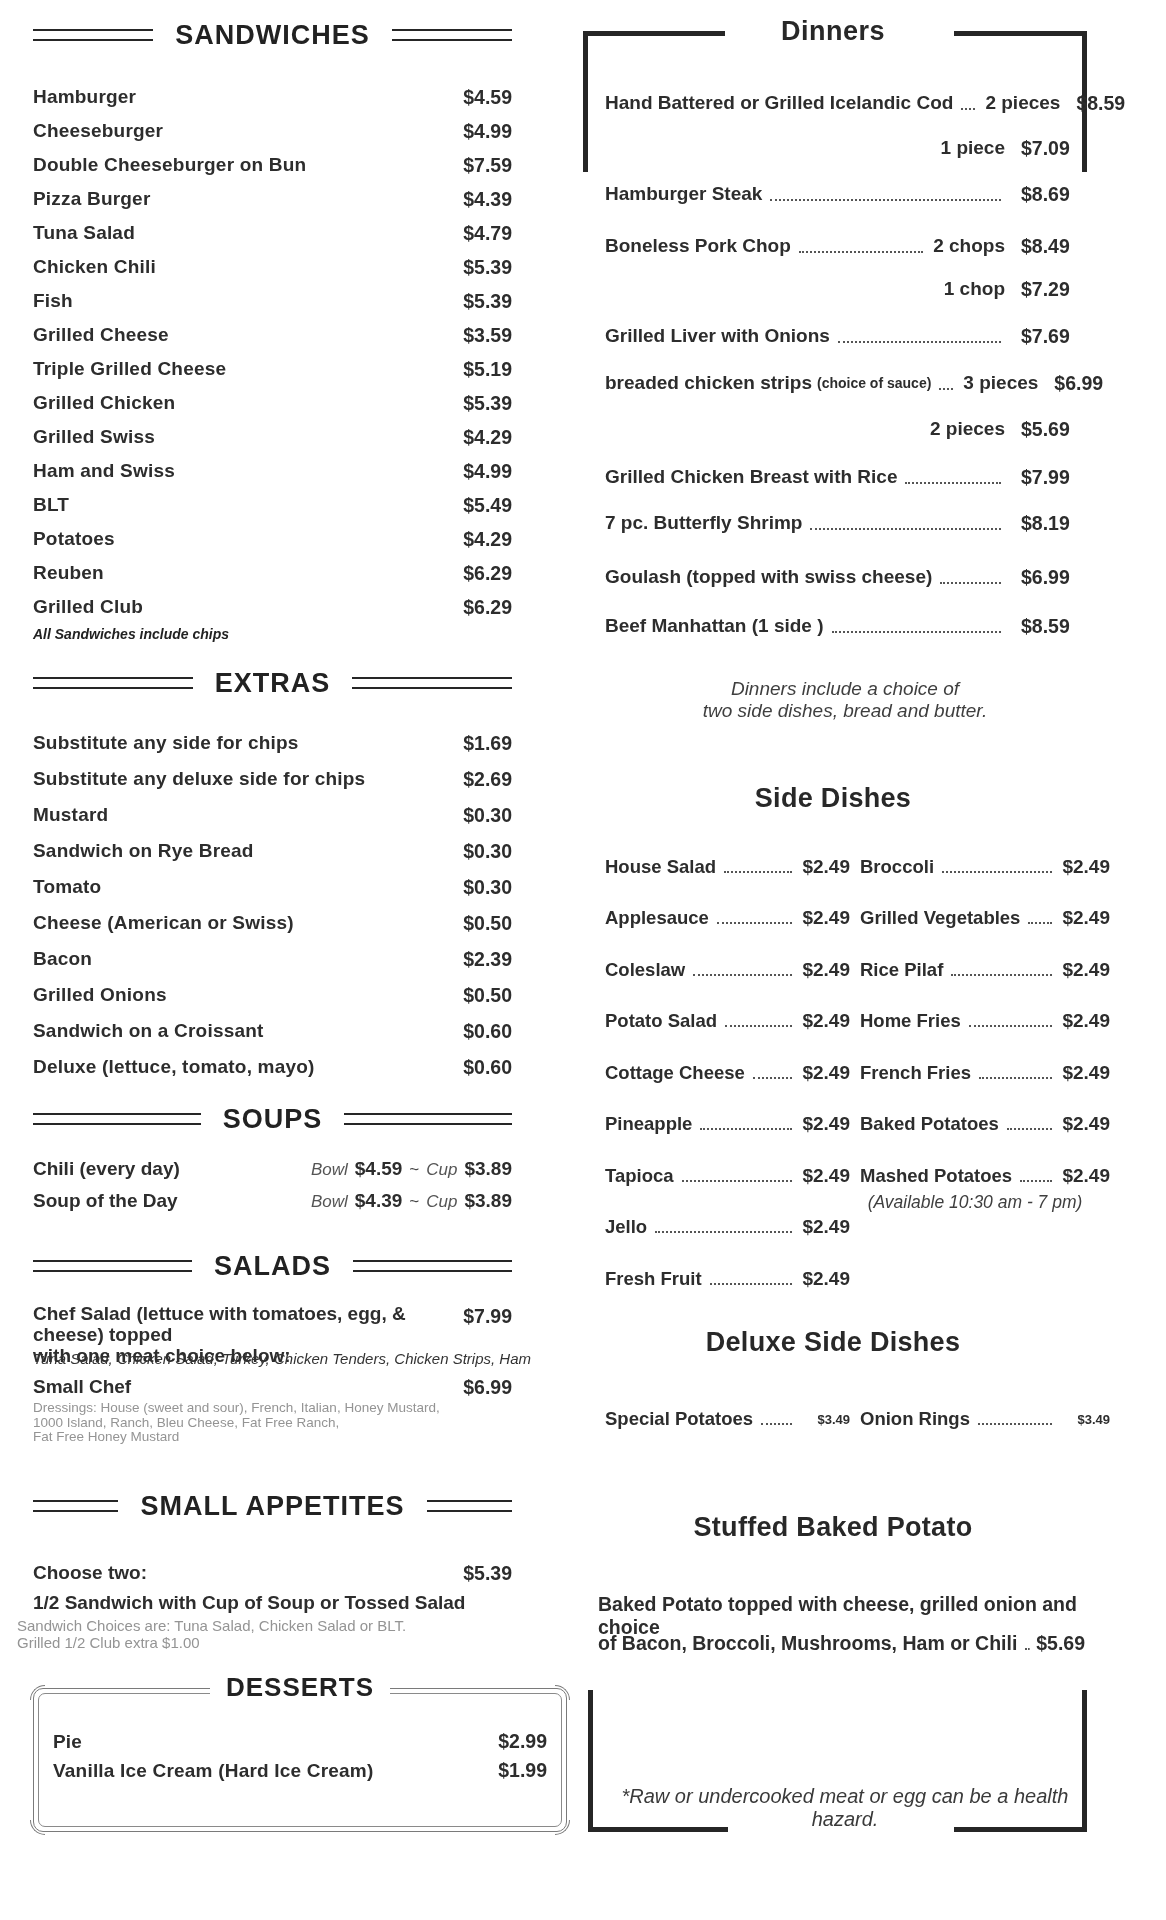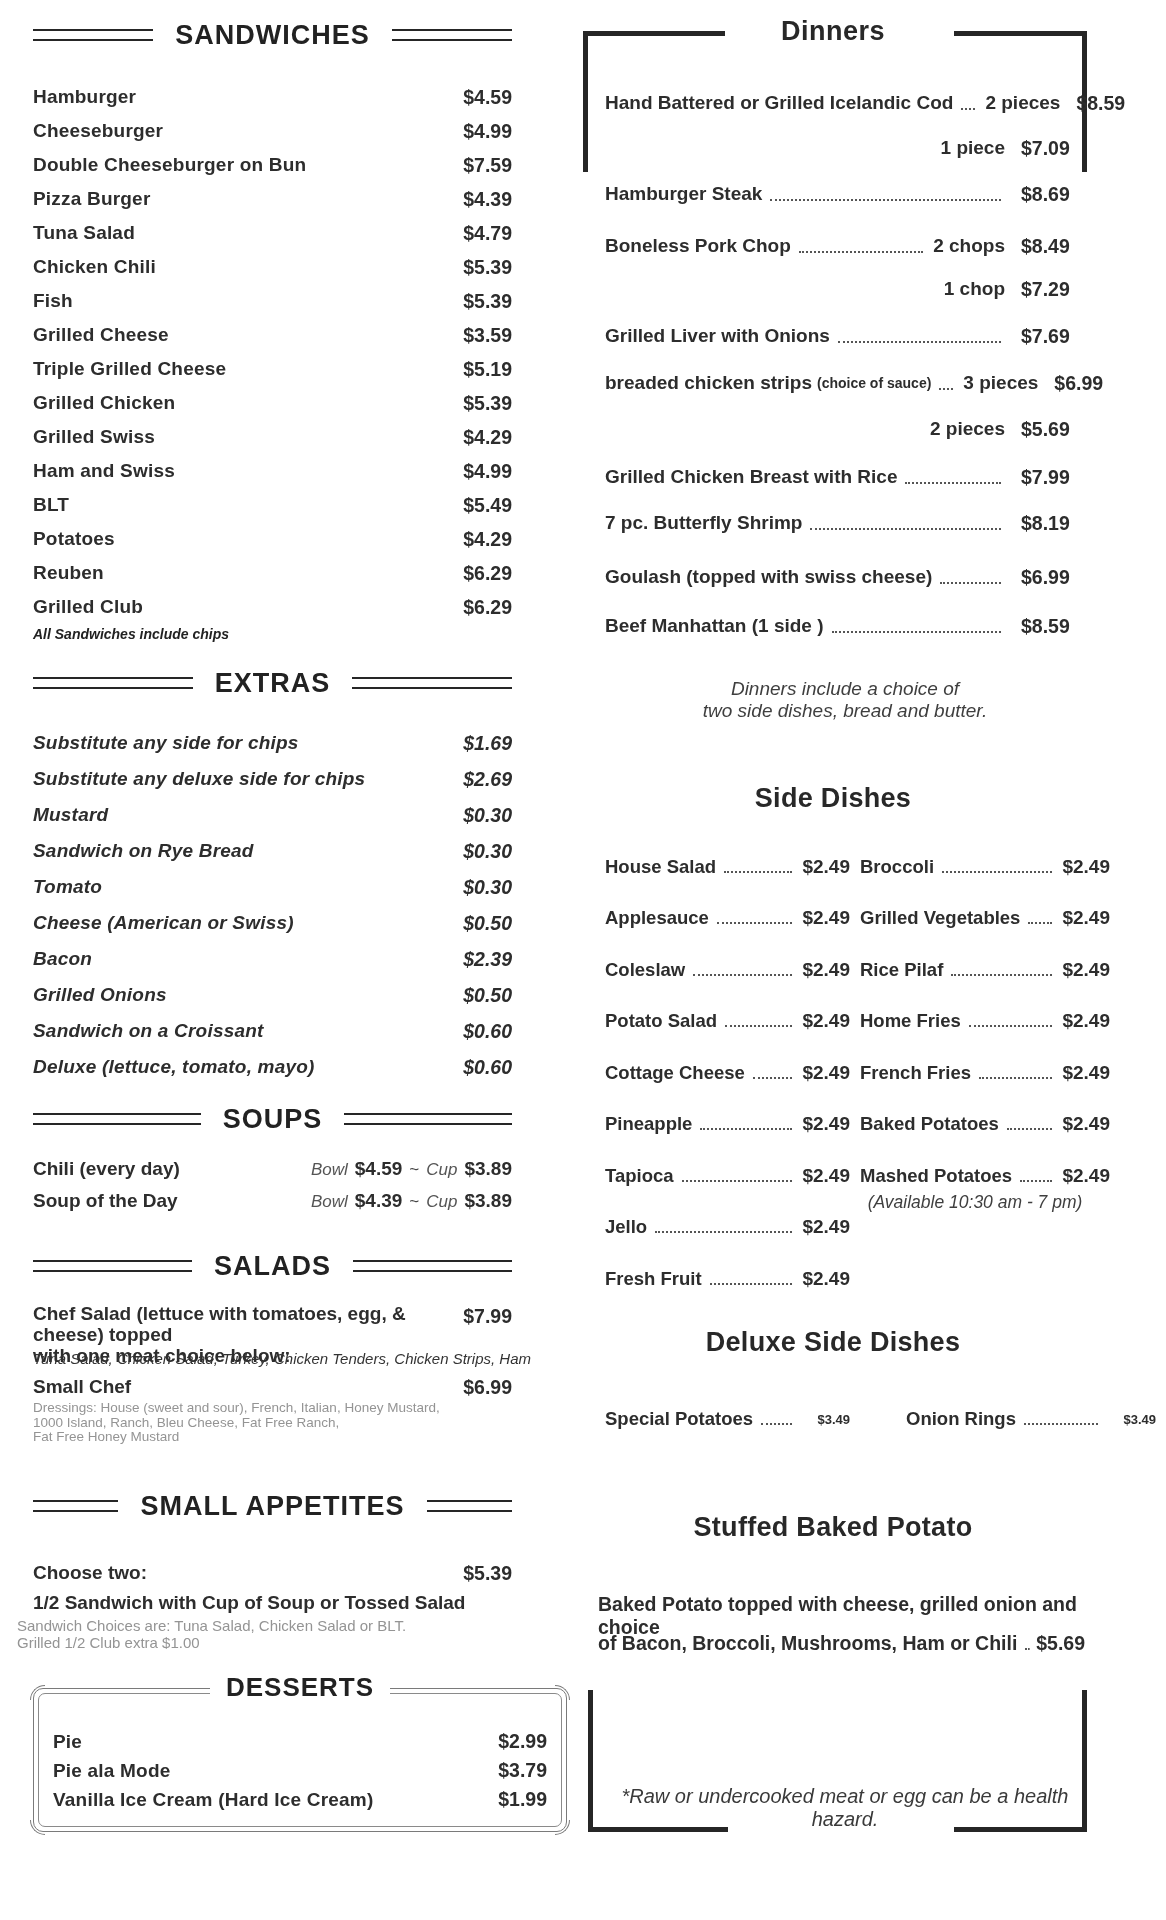--- a/index.html
+++ b/index.html
@@ -7,21 +7,21 @@
         font-family:"Liberation Sans",sans-serif;color:#2d2d2d;}
 
   
   .dhead{position:absolute;left:33px;width:479px;display:flex;align-items:center;gap:14px;height:34px;}
   .dhead .dline{flex:1;height:8px;border-top:2px solid #262626;border-bottom:2px solid #262626;}
   .dhead h2{margin:8px;font-size:27px;font-weight:800;letter-spacing:1px;color:#222;white-space:nowrap;}
 
   
   .list{position:absolute;left:33px;width:479px;}
   .lrow{display:flex;align-items:center;height:34px;}
-  .x36 .lrow{height:36px;font-style:italic;}
+  .x36 .lrow{height:36px;}
   .lrow .nm{font-size:19px;font-weight:600;letter-spacing:.2px;white-space:nowrap;}
   .lrow .pr{margin-left:auto;font-size:19.5px;font-weight:700;}
 
   .smallnote{position:absolute;left:33px;font-size:14px;font-style:italic;font-weight:700;color:#222;}
 
   
   .souprow{display:flex;align-items:center;height:32px;}
   .souprow .nm{font-size:19px;font-weight:600;}
   .souprow .right{margin-left:auto;display:flex;align-items:baseline;gap:7px;}
   .souprow .lbl{font-size:17px;font-style:italic;color:#555;}
@@ -328,24 +328,20 @@
     <div class="dessert-title">
       <span>DESSERTS</span>
     </div>
     <div class="dessert-list">
 
         <div class="lrow">
           <span class="nm">Pie</span>
           <span class="pr">$2.99</span>
         </div>
 
-        <div class="lrow">
-          <span class="nm">Pie ala Mode</span>
-          <span class="pr">$3.79</span>
-        </div>
 
         <div class="lrow">
           <span class="nm">Vanilla Ice Cream (Hard Ice Cream)</span>
           <span class="pr">$1.99</span>
         </div>
       </div>
   </div>
 
   <div class="bracket b-tl"></div>
   <div class="bracket b-tr"></div>
@@ -523,21 +519,21 @@
 
   <div class="avail">(Available 10:30 am - 7 pm)</div>
 
   <h2 class="rtitle rhead" style="left:583px;top:1327px;width:500px;">Deluxe Side Dishes</h2>
 
   <div class="deluxerow" style="left:605px;top:1404px;width:245px;">
     <span class="nm">Special Potatoes</span>
     <span class="lead"></span>
     <span class="pr">$3.49</span>
   </div>
-  <div class="deluxerow" style="left:860px;top:1404px;width:250px;margin-left:46px;">
+  <div class="deluxerow" style="left:860px;top:1404px;width:250px;">
     <span class="nm">Onion Rings</span>
     <span class="lead"></span>
     <span class="pr">$3.49</span>
   </div>
 
   <h2 class="rtitle rhead" style="left:583px;top:1512px;width:500px;">Stuffed Baked Potato</h2>
 
   <div class="stuffed-line1">Baked Potato topped with cheese, grilled onion and choice</div>
   <div class="stuffed-line2">
     <span class="nm">of Bacon, Broccoli, Mushrooms, Ham or Chili</span>

